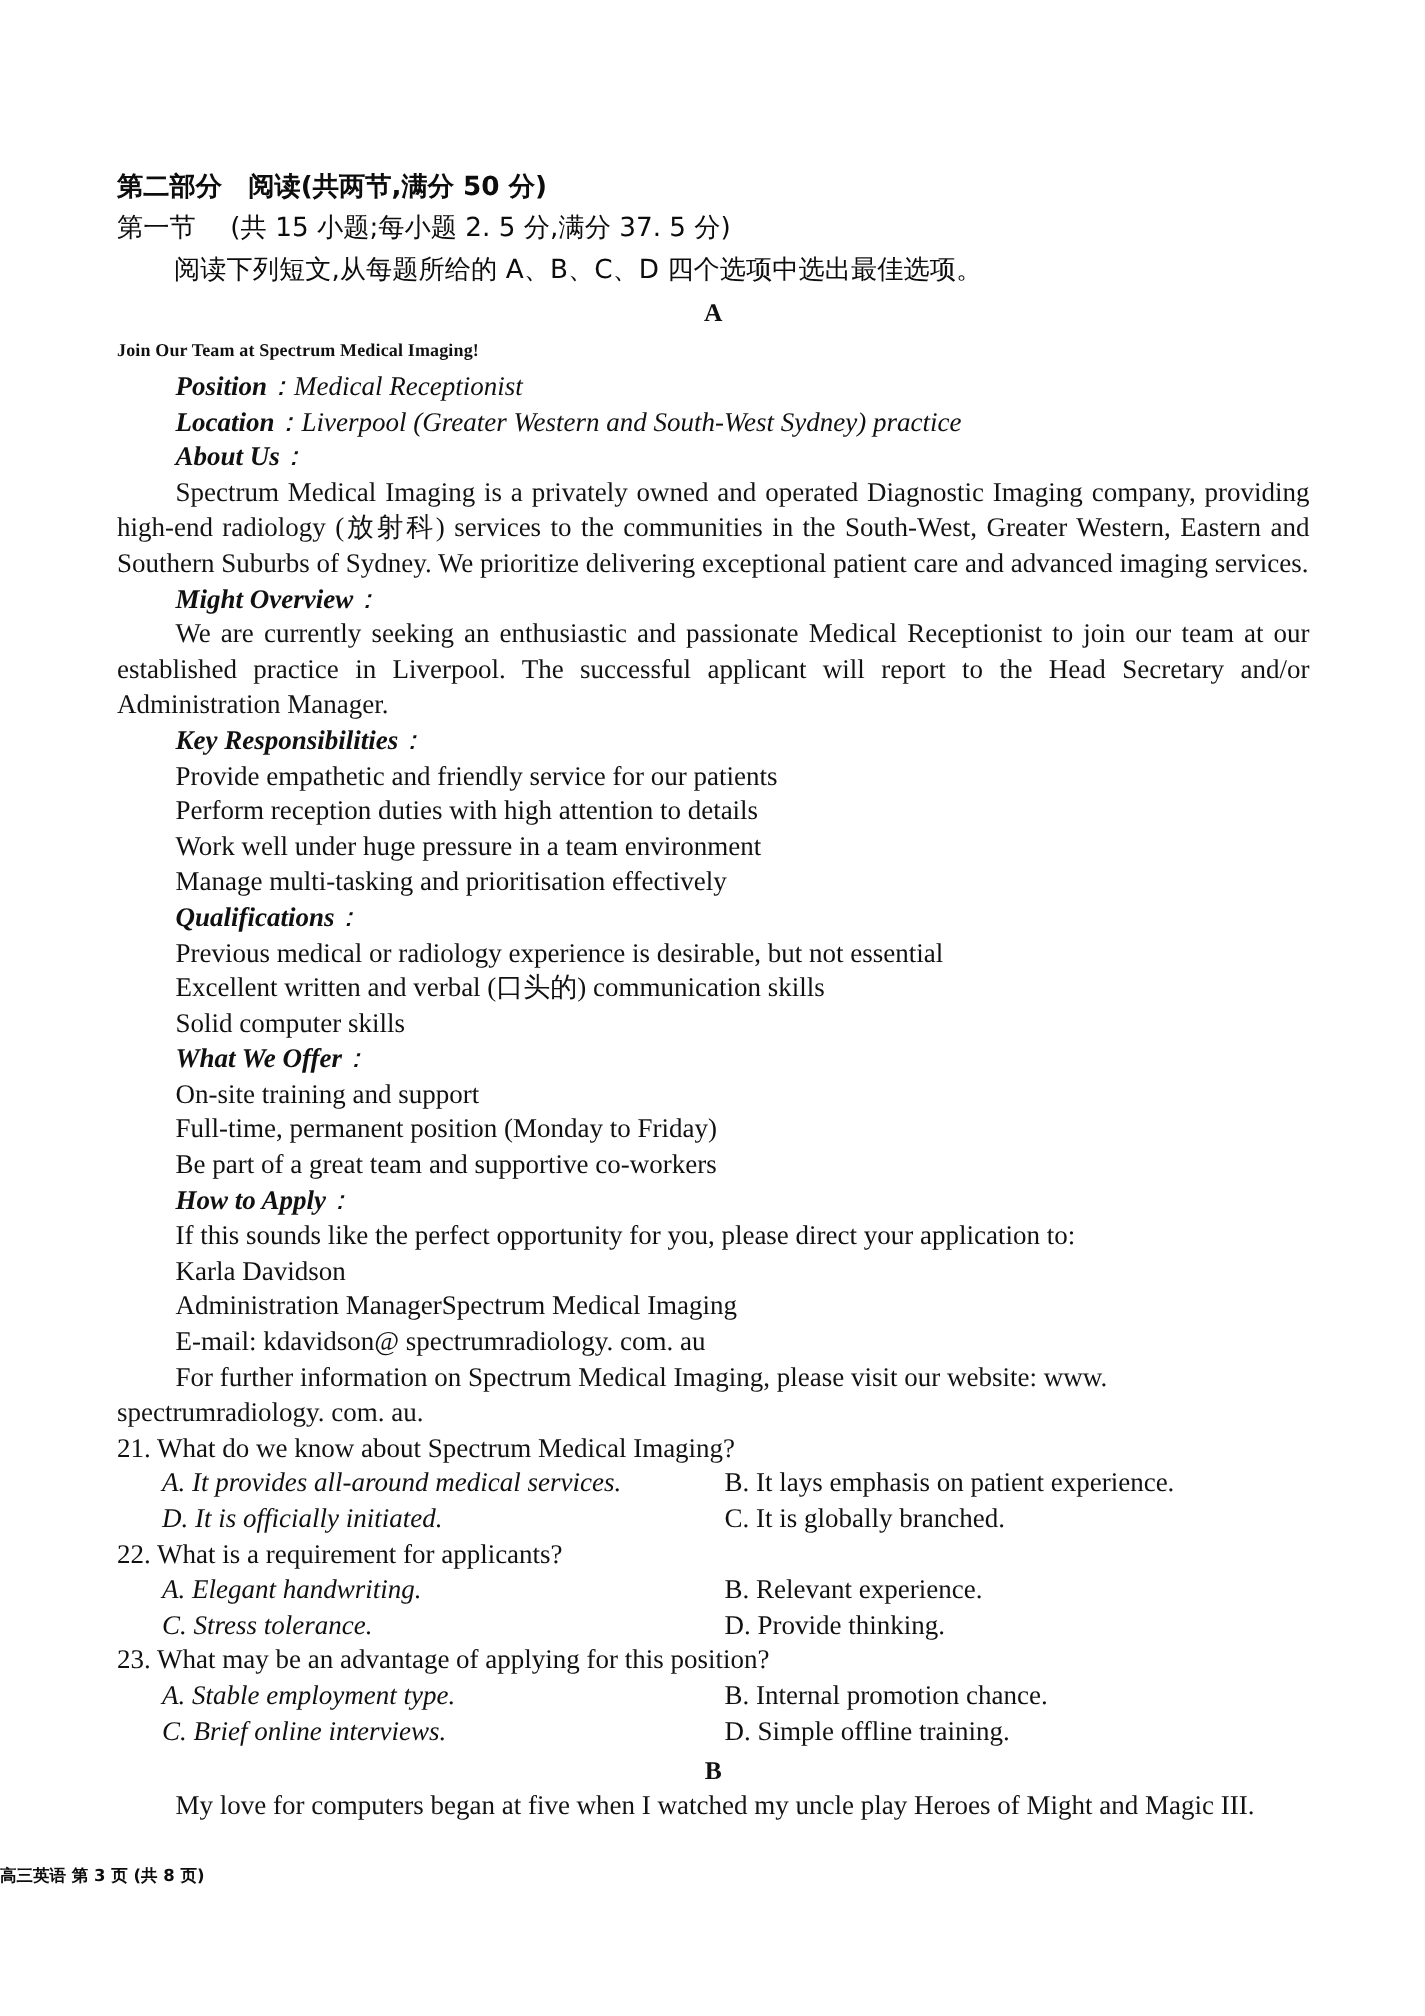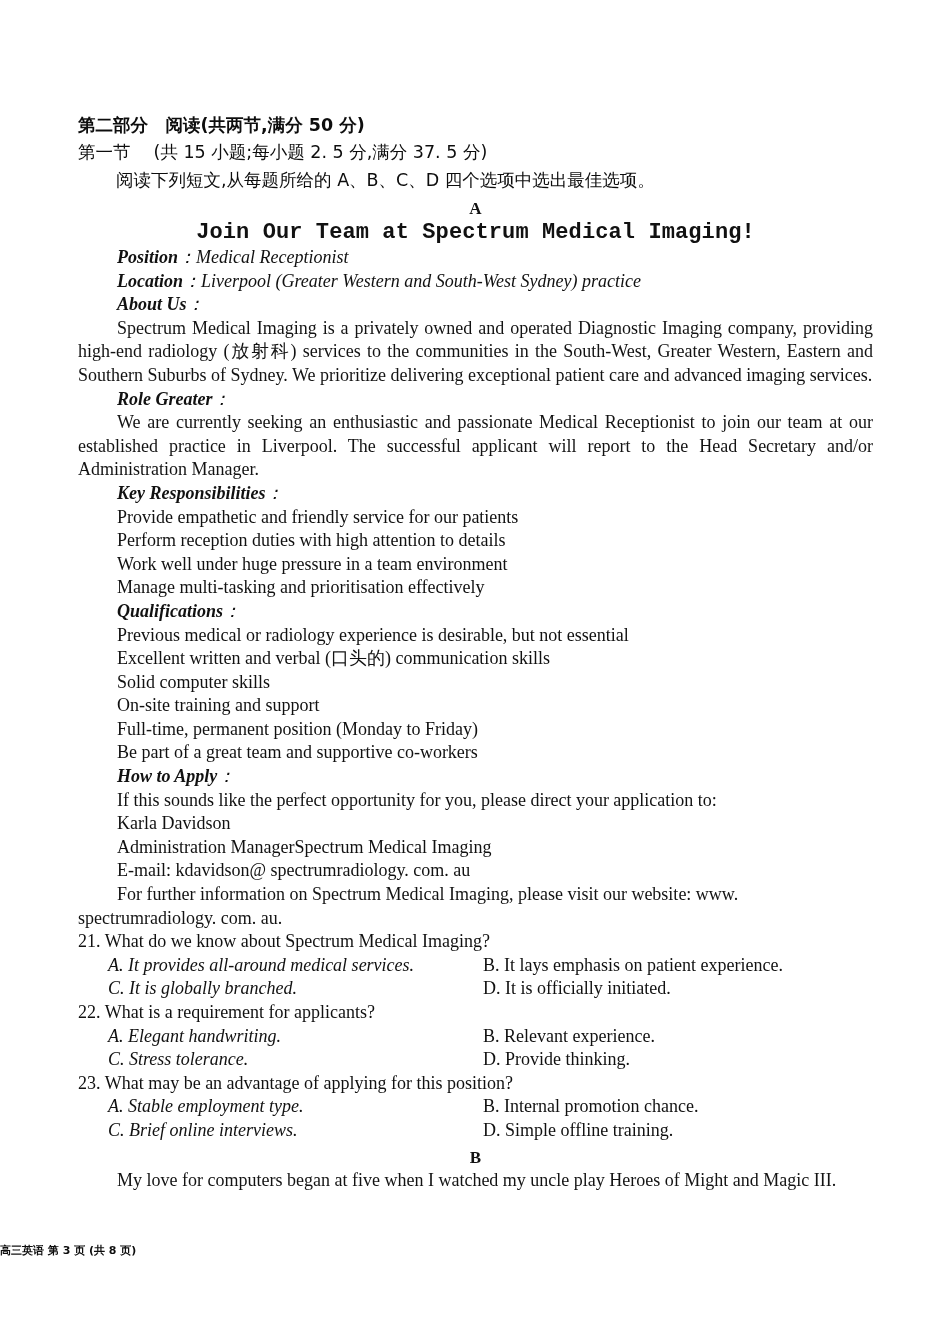--- a/index.html
+++ b/index.html
@@ -48,26 +48,24 @@
 
   
   .passage-letter {
     text-align: center;
     font-weight: bold;
     font-size: 17px;
     line-height: 22px;
     margin-top: 4px;
   }
   .passage-title {
-    text-align: center;
-    font-weight: bold;
-    font-size: 22px;
+    font-weight: bold;
+    font-size: 12px;
     line-height: 26px;
     letter-spacing: 0.1px;
-    font-family: Liberation Mono, monospace;
   }
   .lbl-line {
     padding-left: 39px;
     font-size: 18px;
     line-height: 23.6px;
     font-style: italic;
   }
   .lbl {
     font-weight: bold;
   }
@@ -130,55 +128,56 @@
     <div class="passage-title">Join Our Team at Spectrum Medical Imaging!</div>
 
     <div class="lbl-line"><span class="lbl">Position</span><span>：</span><span>Medical Receptionist</span></div>
 
     <div class="lbl-line"><span class="lbl">Location</span><span>：</span><span>Liverpool (Greater Western and South-West Sydney) practice</span></div>
 
     <div class="lbl-line"><span class="lbl">About Us</span><span>：</span></div>
 
     <div class="para">Spectrum Medical Imaging is a privately owned and operated Diagnostic Imaging company, providing high-end radiology (放射科) services to the communities in the South-West, Greater Western, Eastern and Southern Suburbs of Sydney. We prioritize delivering exceptional patient care and advanced imaging services.</div>
 
-    <div class="lbl-line"><span class="lbl">Role Greater</span><span>：</span></div>
+    <div class="lbl-line"><span class="lbl">Might Overview</span><span>：</span></div>
 
     <div class="para">We are currently seeking an enthusiastic and passionate Medical Receptionist to join our team at our established practice in Liverpool. The successful applicant will report to the Head Secretary and/or Administration Manager.</div>
 
     <div class="lbl-line"><span class="lbl">Key Responsibilities</span><span>：</span></div>
     <div class="item">Provide empathetic and friendly service for our patients</div>
     <div class="item">Perform reception duties with high attention to details</div>
     <div class="item">Work well under huge pressure in a team environment</div>
     <div class="item">Manage multi-tasking and prioritisation effectively</div>
 
     <div class="lbl-line"><span class="lbl">Qualifications</span><span>：</span></div>
     <div class="item">Previous medical or radiology experience is desirable, but not essential</div>
     <div class="item">Excellent written and verbal (口头的) communication skills</div>
     <div class="item">Solid computer skills</div>
 
+    <div class="lbl-line"><span class="lbl">What We Offer</span><span>：</span></div>
     <div class="item">On-site training and support</div>
     <div class="item">Full-time, permanent position (Monday to Friday)</div>
     <div class="item">Be part of a great team and supportive co-workers</div>
 
     <div class="lbl-line"><span class="lbl">How to Apply</span><span>：</span></div>
     <div class="item">If this sounds like the perfect opportunity for you, please direct your application to:</div>
     <div class="item">Karla Davidson</div>
     <div class="item">Administration ManagerSpectrum Medical Imaging</div>
     <div class="item">E-mail: kdavidson@ spectrumradiology. com. au</div>
 
     <div class="para nojust">For further information on Spectrum Medical Imaging, please visit our website: www. spectrumradiology. com. au.</div>
 
     <div class="q-stem">21. What do we know about Spectrum Medical Imaging?</div>
     <div class="q-opts">
       <div>A. It provides all-around medical services.</div>
       <div>B. It lays emphasis on patient experience.</div>
     </div>
     <div class="q-opts">
+      <div>D. It is officially initiated.</div>
       <div>C. It is globally branched.</div>
-      <div>D. It is officially initiated.</div>
     </div>
 
     <div class="q-stem">22. What is a requirement for applicants?</div>
     <div class="q-opts">
       <div>A. Elegant handwriting.</div>
       <div>B. Relevant experience.</div>
     </div>
     <div class="q-opts">
       <div>C. Stress tolerance.</div>
       <div>D. Provide thinking.</div>

